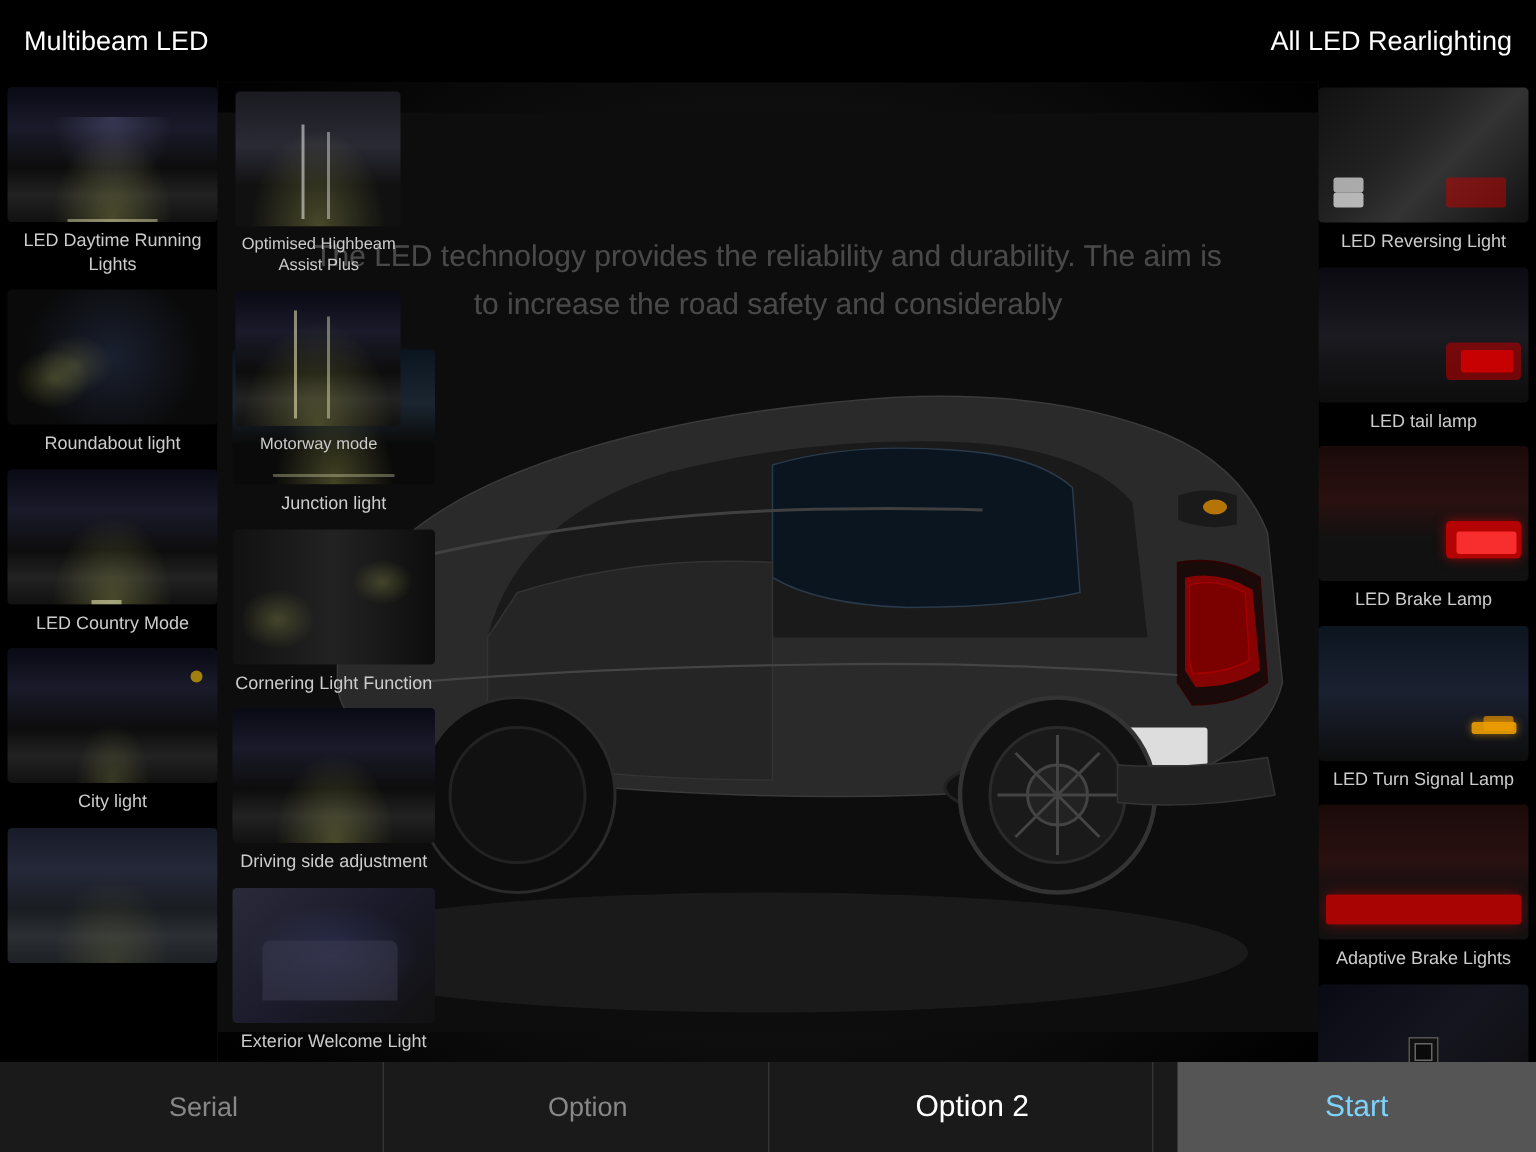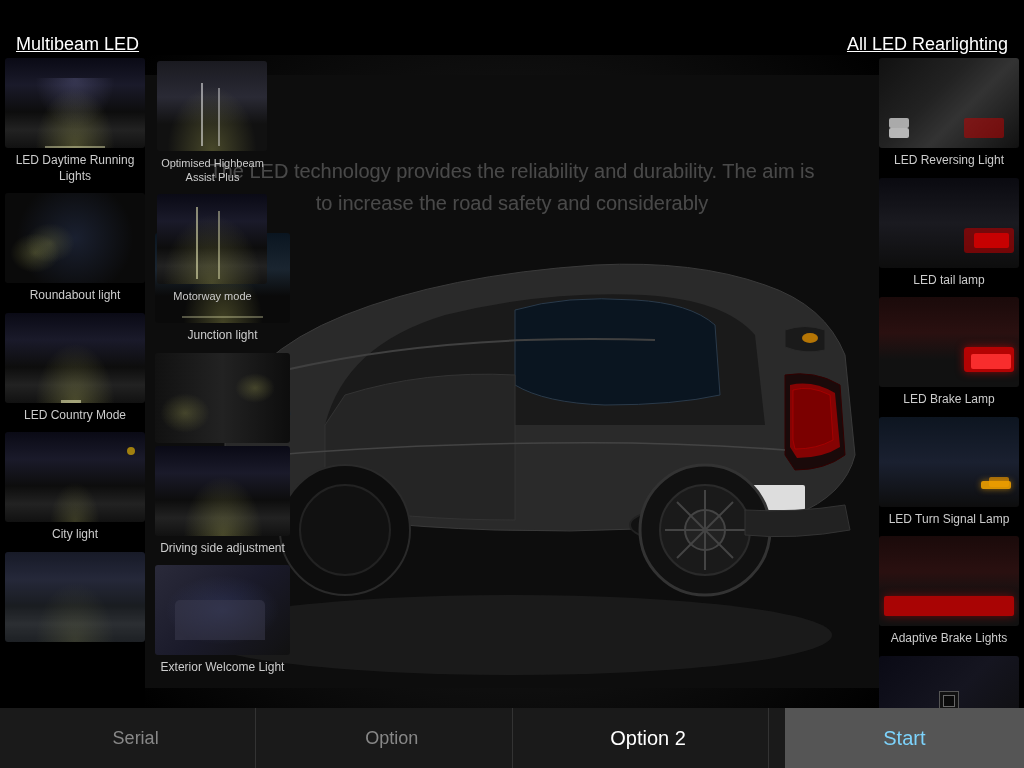--- a/index.html
+++ b/index.html
@@ -12,26 +12,25 @@
       overflow: hidden;
       position: relative;
     }
 
     
     #header {
       position: absolute;
       top: 0; left: 0; right: 0;
       height: 55px;
       display: flex;
-      align-items: flex-end;
+      align-items: center;
       justify-content: space-between;
       padding: 0 16px;
       z-index: 10;
       background: rgba(0,0,0,0.7);
-      text-decoration: underline;
     }
     #header .title-left {
       font-size: 18px;
       color: #fff;
       font-weight: 300;
     }
     #header .title-right {
       font-size: 18px;
       color: #fff;
       font-weight: 300;
@@ -385,20 +384,21 @@
       <div style="position:absolute;bottom:5px;left:20%;width:60%;height:2px;background:rgba(255,255,200,0.3)"></div>
     </div>
     <div class="thumb-label">Junction light</div>
   </div>
 
   <div class="thumb-item">
     <div class="thumb-img bg-cornering" style="width:135px;">
       <div class="glow-side"></div>
       <div style="position:absolute;top:20px;right:15px;width:40px;height:30px;background:radial-gradient(ellipse,rgba(200,200,100,0.25) 0%,transparent 70%)"></div>
     </div>
+    <div class="thumb-label">Cornering Light Function</div>
   </div>
 
   <div class="thumb-item">
     <div class="thumb-img bg-road-night" style="width:135px;">
       <div class="glow-cone"></div>
     </div>
     <div class="thumb-label">Driving side adjustment</div>
   </div>
 
   <div class="thumb-item">

